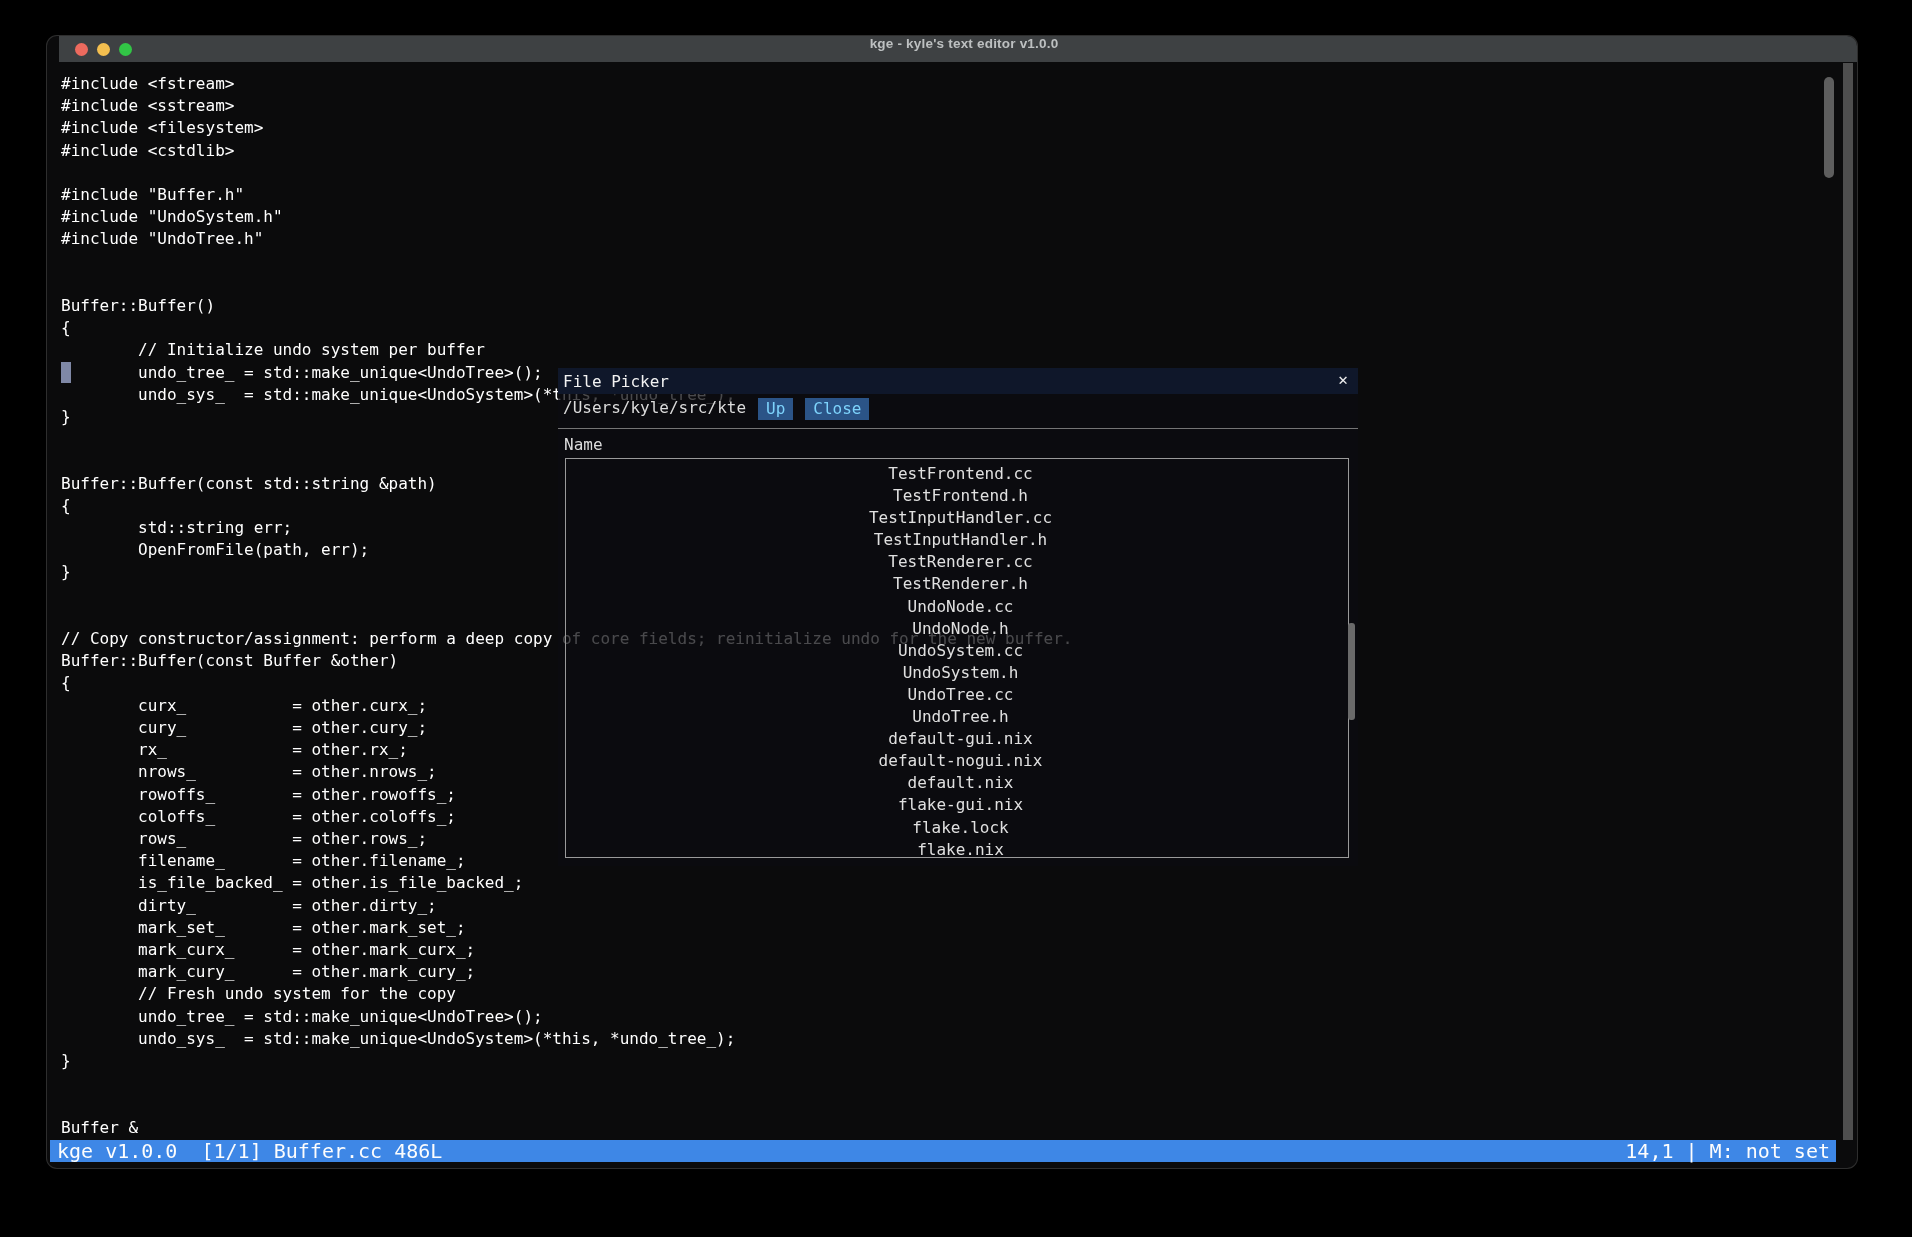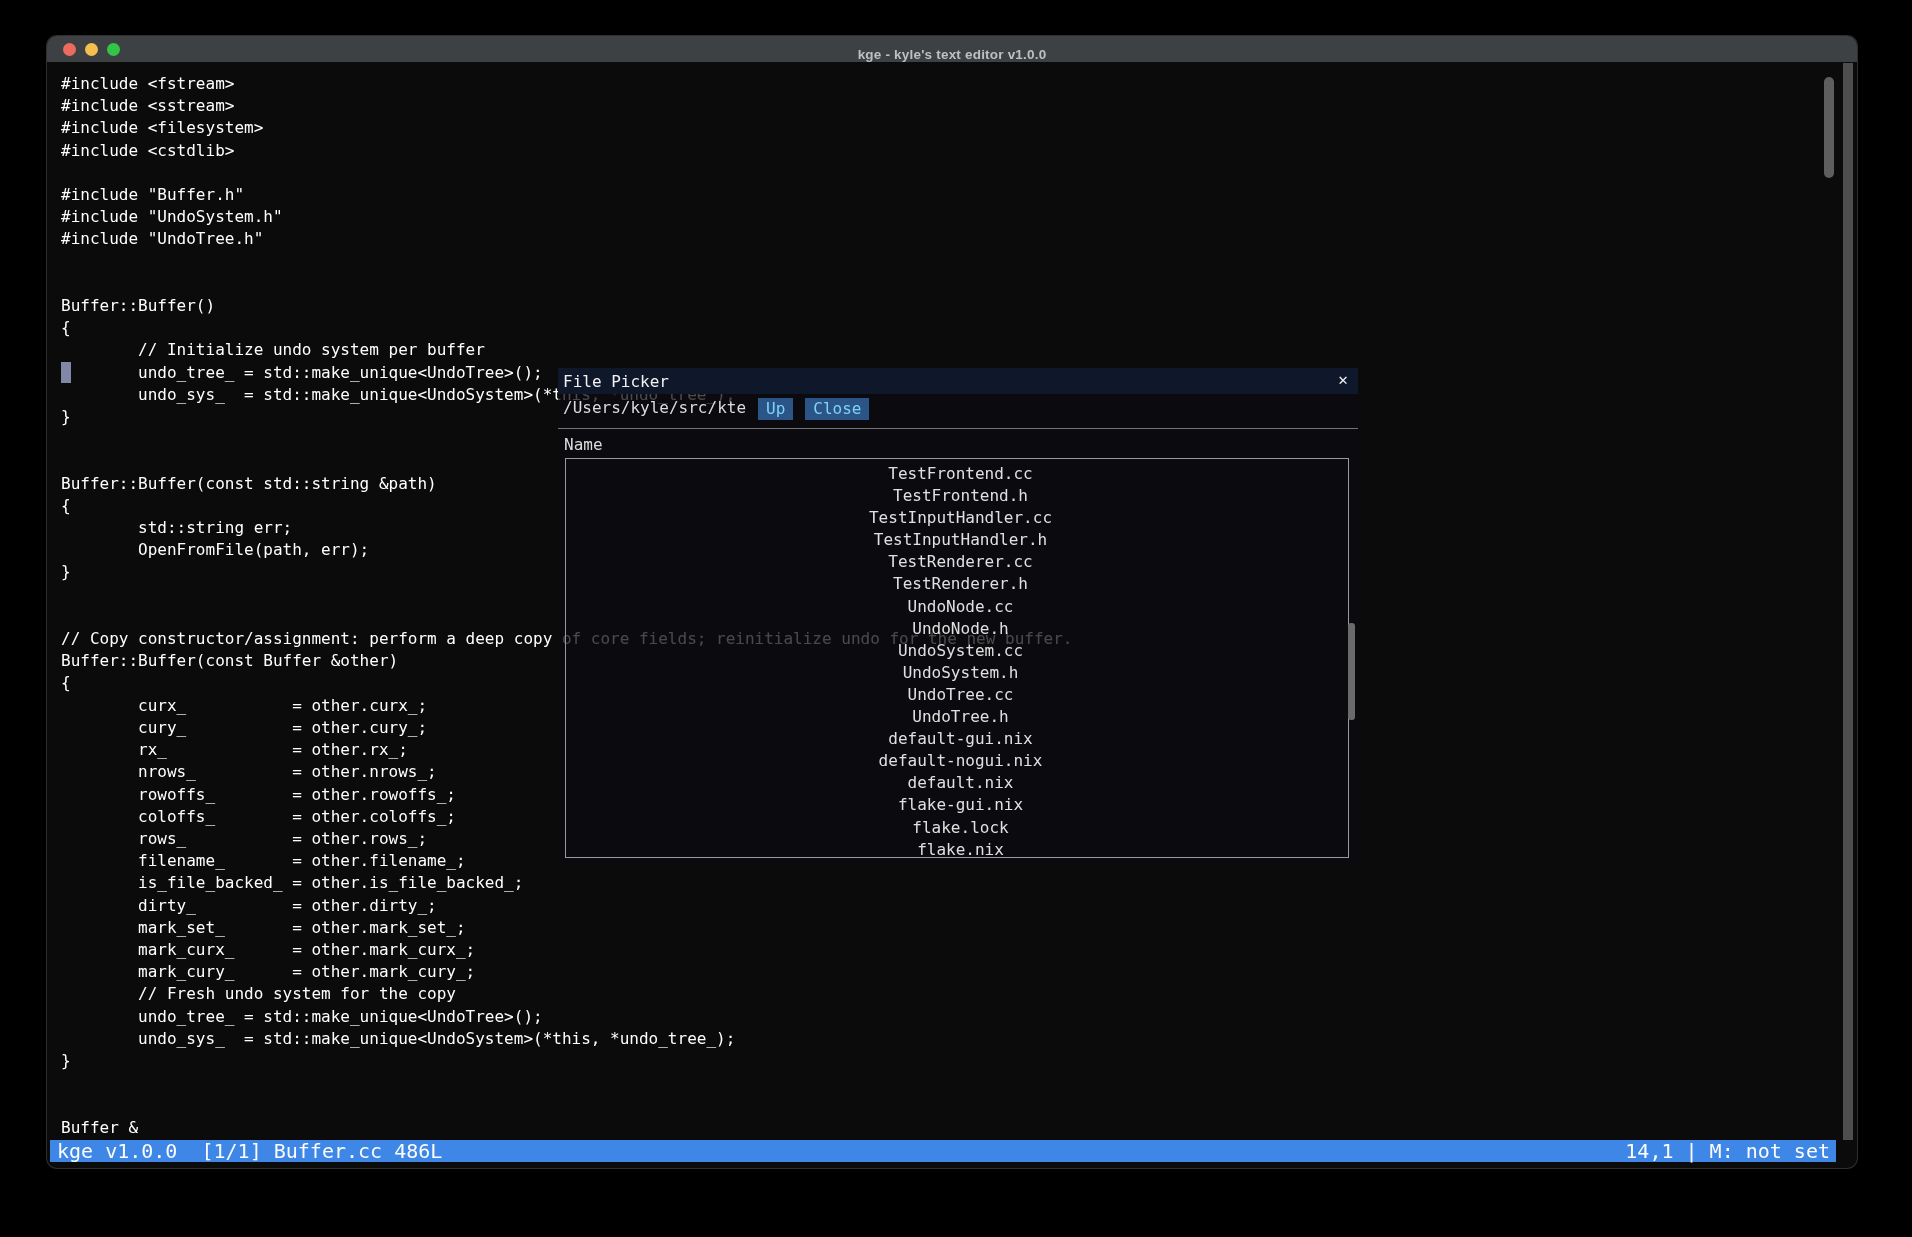--- a/index.html
+++ b/index.html
@@ -7,22 +7,22 @@
     width:1912px;height:1237px;background:#000;position:relative;overflow:hidden;
     font-family:"DejaVu Sans Mono",monospace;
   }
   
   .window{
     position:absolute;left:47px;top:36px;width:1810px;height:1132px;
     background:#0b0b0c;border-radius:10px;box-shadow:0 0 0 1px #2e2e2e;
     overflow:hidden;
   }
   .titlebar{
-    position:absolute;left:0;top:0;width:100%;height:26px;background:#3e4143;
-    display:flex;align-items:flex-end;justify-content:center;
+    position:absolute;left:12px;top:0;width:100%;height:26px;background:#3e4143;
+    display:flex;align-items:flex-start;justify-content:center;
   }
   .titlebar .title{
     font-family:"Liberation Sans",sans-serif;font-weight:bold;font-size:13.5px;
     color:#bdc0c1;letter-spacing:.2px;
   }
   .lights{position:absolute;left:16px;top:0;height:26px;display:flex;align-items:center;gap:9px;}
   .light{width:13px;height:13px;border-radius:50%;}
   .light.red{background:#ed6a5e;}
   .light.yellow{background:#f4bf4f;}
   .light.green{background:#32c546;}

